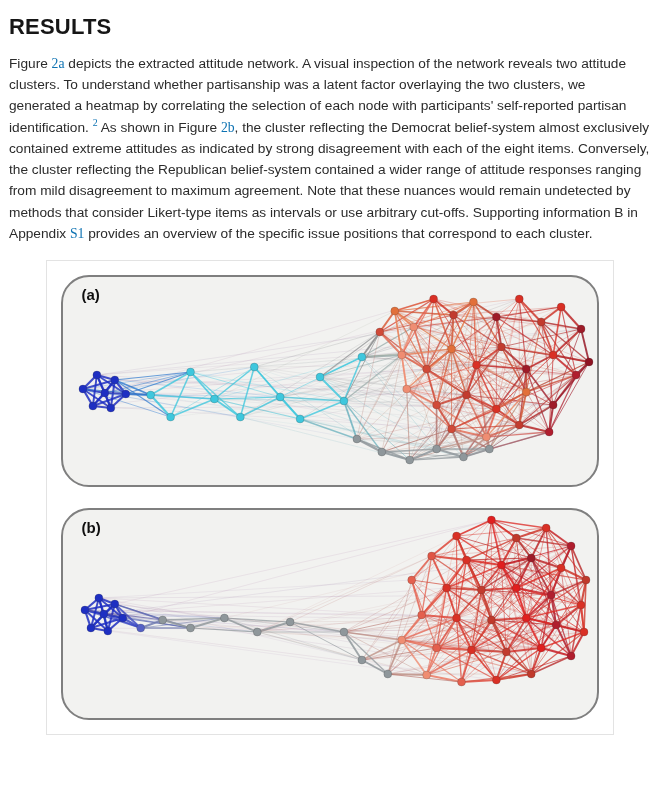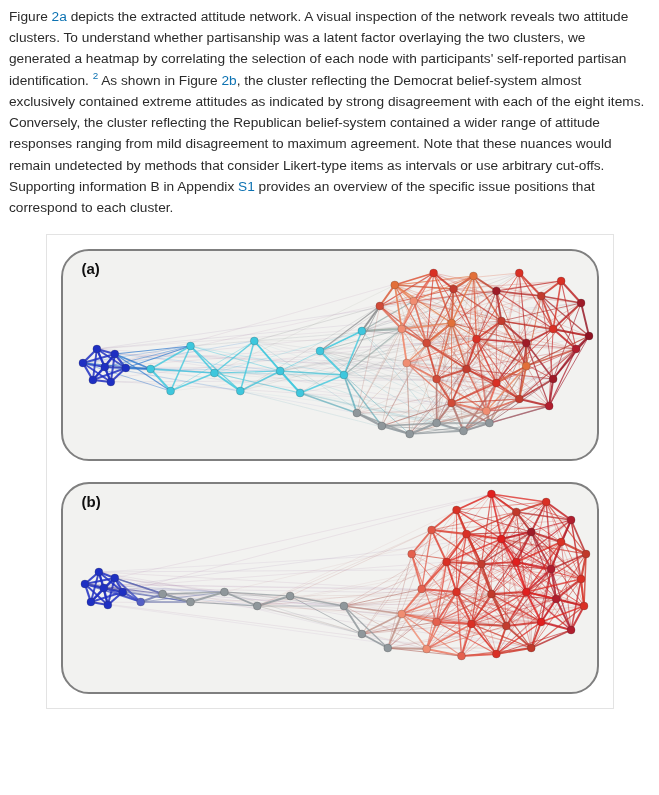--- a/index.html
+++ b/index.html
@@ -20,20 +20,21 @@
   p.body-text{
     font-size:13.7px;
     line-height:1.55;
     margin:0 0 16px 0;
     color:#2b2b2b;
   }
   a.ref-link{
     color:#0d72b2;
     text-decoration:none;
     cursor:pointer;
+    font-family:Liberation Serif, serif;
   }
   sup.footnote{
     font-size:.72em;
     line-height:0;
   }
   .figure-box{
     width:568px;
     margin:2px auto 0 auto;
     box-sizing:border-box;
     border:1px solid #e3e3e3;
@@ -65,20 +66,21 @@
     width:100%;
     height:100%;
     display:block;
   }
 </style>
 </head>
 <body>
 
 <div class="content">
 
+  <h1 class="results-heading">RESULTS</h1>
 
   <p class="body-text"><span>Figure </span><a class="ref-link">2a</a><span> depicts the extracted attitude network. A visual inspection of the network reveals two attitude clusters. To understand whether partisanship was a latent factor overlaying the two clusters, we generated a heatmap by correlating the selection of each node with participants' self-reported partisan identification. </span><sup class="footnote"><a class="ref-link">2</a></sup><span> As shown in Figure </span><a class="ref-link">2b</a><span>, the cluster reflecting the Democrat belief-system almost exclusively contained extreme attitudes as indicated by strong disagreement with each of the eight items. Conversely, the cluster reflecting the Republican belief-system contained a wider range of attitude responses ranging from mild disagreement to maximum agreement. Note that these nuances would remain undetected by methods that consider Likert-type items as intervals or use arbitrary cut-offs. Supporting information B in Appendix </span><a class="ref-link">S1</a><span> provides an overview of the specific issue positions that correspond to each cluster.</span></p>
 
   <div class="figure-box">
 
     <div class="panel">
       <span class="panel-label">(a)</span>
       <svg class="network" viewBox="0 0 536 208" preserveAspectRatio="none">
           <line x1="20" y1="112" x2="34" y2="98" stroke="rgb(30,47,194)" stroke-width="2.19" stroke-opacity="0.85"></line>
           <line x1="20" y1="112" x2="52" y2="103" stroke="rgb(30,47,194)" stroke-width="1.91" stroke-opacity="0.84"></line>

